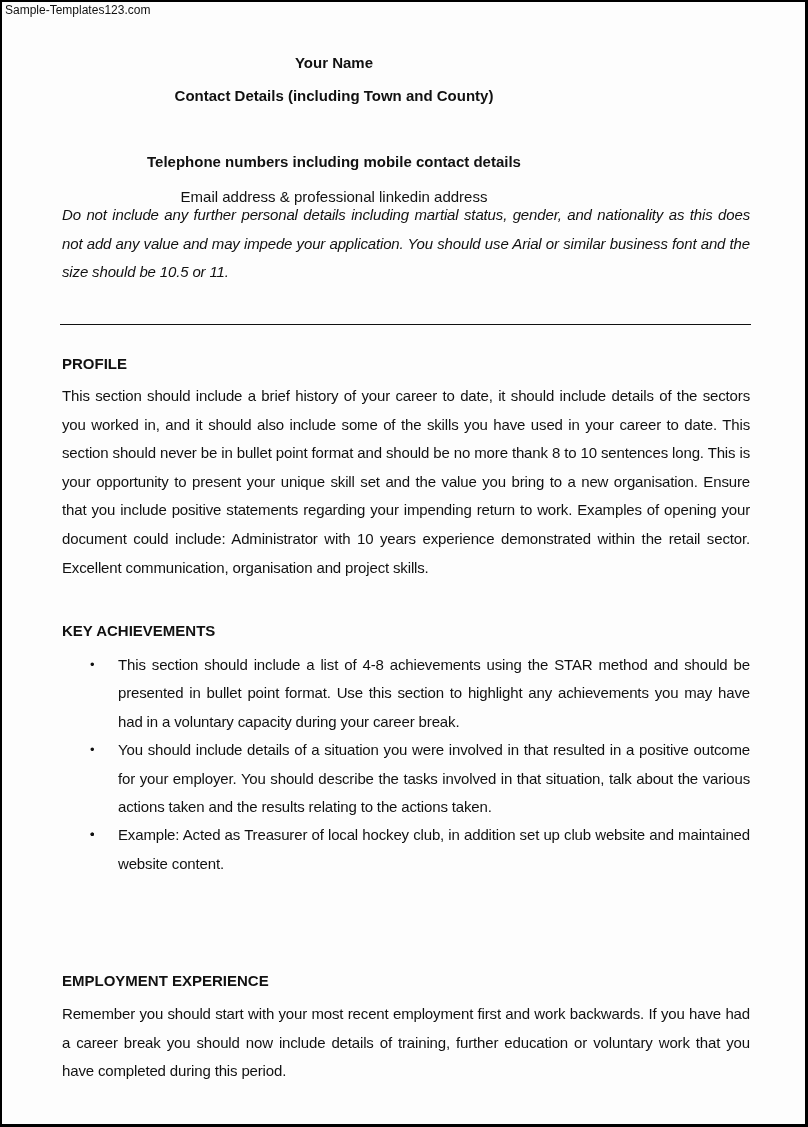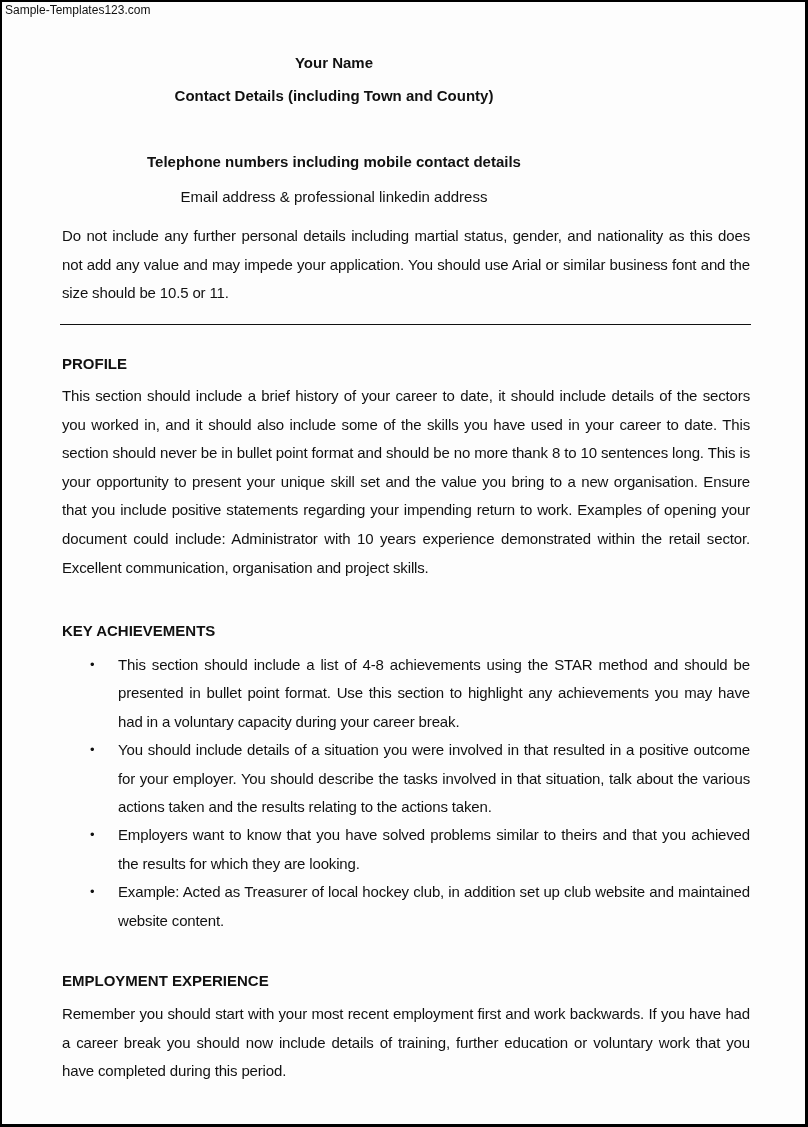--- a/index.html
+++ b/index.html
@@ -45,41 +45,40 @@
 
 <div class="frame"></div>
 
 <div class="watermark">Sample-Templates123.com</div>
 
 <div class="center-line bold" style="top:54px;">Your Name</div>
 <div class="center-line bold" style="top:87px;text-align:center;">Contact Details (including Town and County)</div>
 <div class="center-line bold" style="top:120px;margin-top:33px;">Telephone numbers including mobile contact details</div>
 <div class="center-line" style="top:153px;margin-top:35px;">Email address &amp; professional linkedin address</div>
 
-<div class="para" style="top:222px;">Do not include any further personal details including martial status, gender, and nationality as this does not add any value and may impede your application.  You should use Arial or similar business font and the size should be 10.5 or 11.</div>
+<div class="para" style="top:201px;font-style:italic;">Do not include any further personal details including martial status, gender, and nationality as this does not add any value and may impede your application.  You should use Arial or similar business font and the size should be 10.5 or 11.</div>
 
 <div class="divider"></div>
 
 <div class="heading" style="top:355px;">PROFILE</div>
 <div class="para" style="top:382px;">This section should include a brief history of your career to date, it should include details of the sectors you worked in, and it should also include some of the skills you have used in your career to date.  This section should never be in bullet point format and should be no more thank 8 to 10 sentences long. This is your opportunity to present your unique skill set and the value you bring to a new organisation.  Ensure that you include positive statements regarding your impending return to work.  Examples of opening your document could include: Administrator with 10 years experience demonstrated within the retail sector.  Excellent communication, organisation and project skills.</div>
 
 <div class="heading" style="top:622px;">KEY ACHIEVEMENTS</div>
 
 <div class="bullets">
   <div class="bullet">
     <span class="bullet-dot">•</span>
     <span>This section should include a list of 4-8 achievements using the STAR method and should be presented in bullet point format.  Use this section to highlight any achievements you may have had in a voluntary capacity during your career break.</span>
   </div>
   <div class="bullet">
     <span class="bullet-dot">•</span>
     <span>You should include details of a situation you were involved in that resulted in a positive outcome for your employer.  You should describe the tasks involved in that situation, talk about the various actions taken and the results relating to the actions taken.</span>
   </div>
   <div class="bullet">
     <span class="bullet-dot">•</span>
-    <span>Employers want to know that you have solved problems similar to theirs and that you achieved the results for which they are looking.</span>
   </div>
   <div class="bullet">
     <span class="bullet-dot">•</span>
     <span>Example: Acted as Treasurer of local hockey club, in addition set up club website and maintained website content.</span>
   </div>
 </div>
 
 <div class="heading" style="top:972px;">EMPLOYMENT EXPERIENCE</div>
 <div class="para" style="top:1000px;">Remember you should start with your most recent employment first and work backwards.  If you have had a career break you should now include details of training, further education or voluntary work that you have completed during this period.</div>
 

